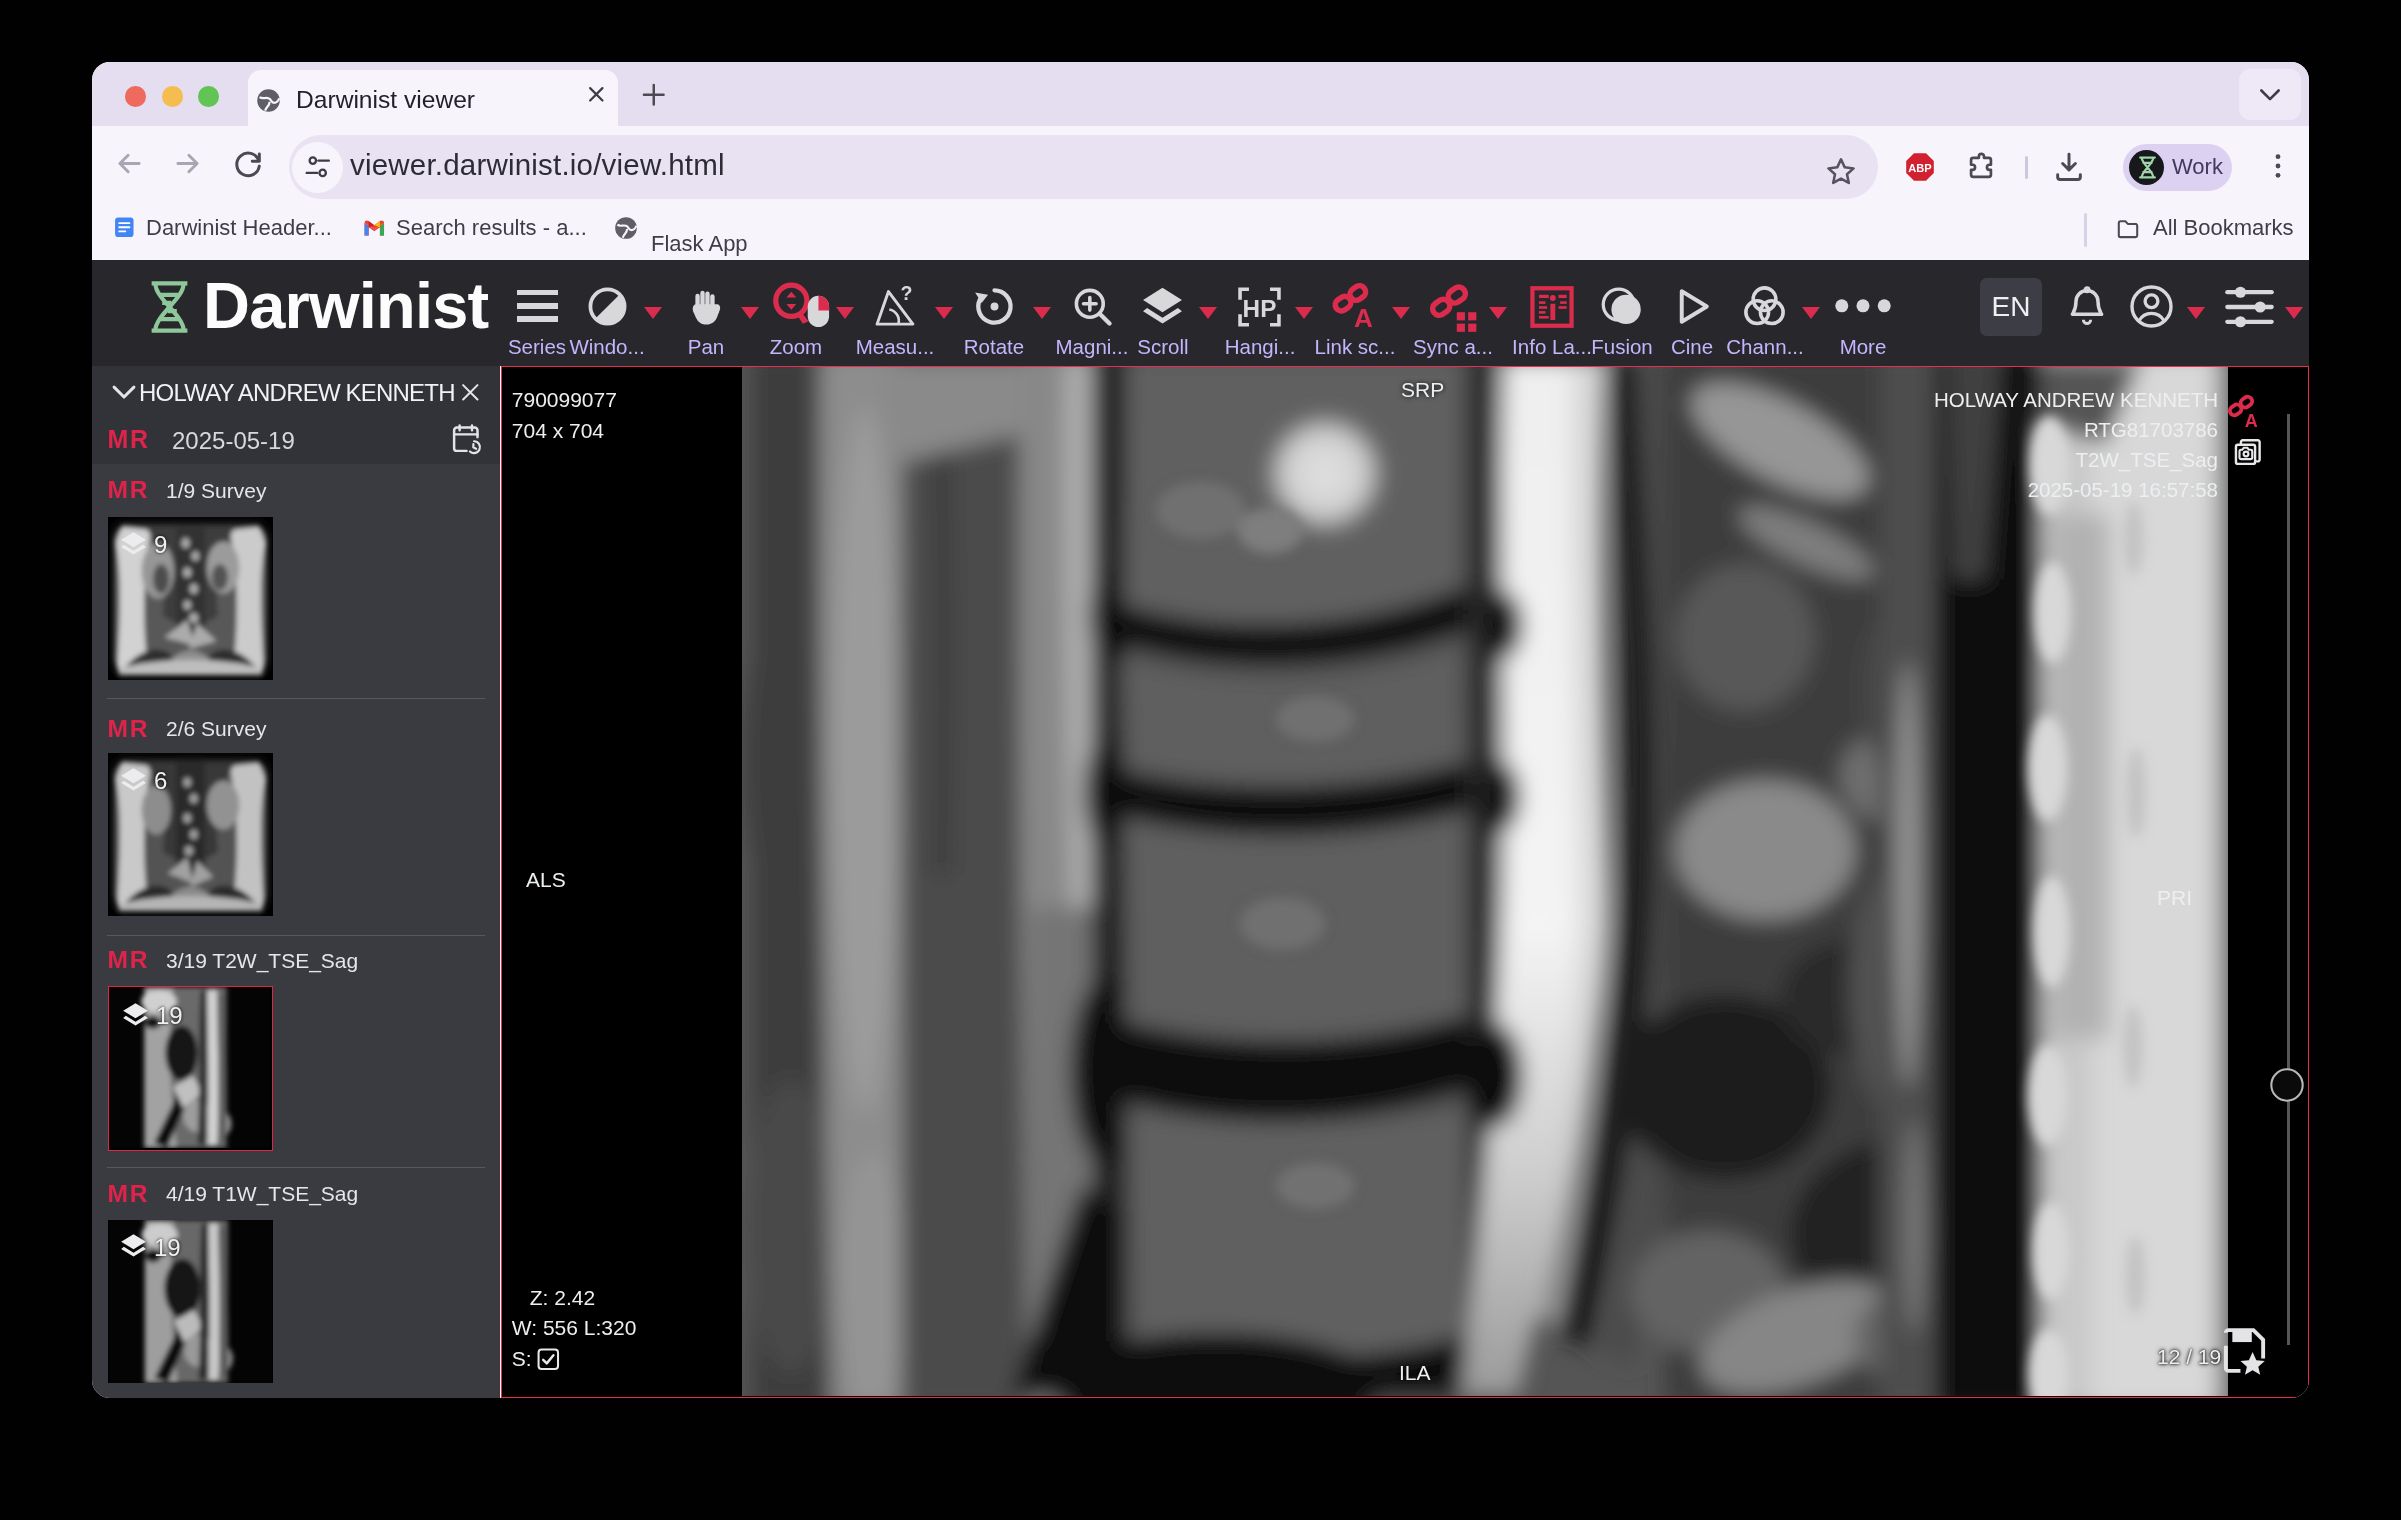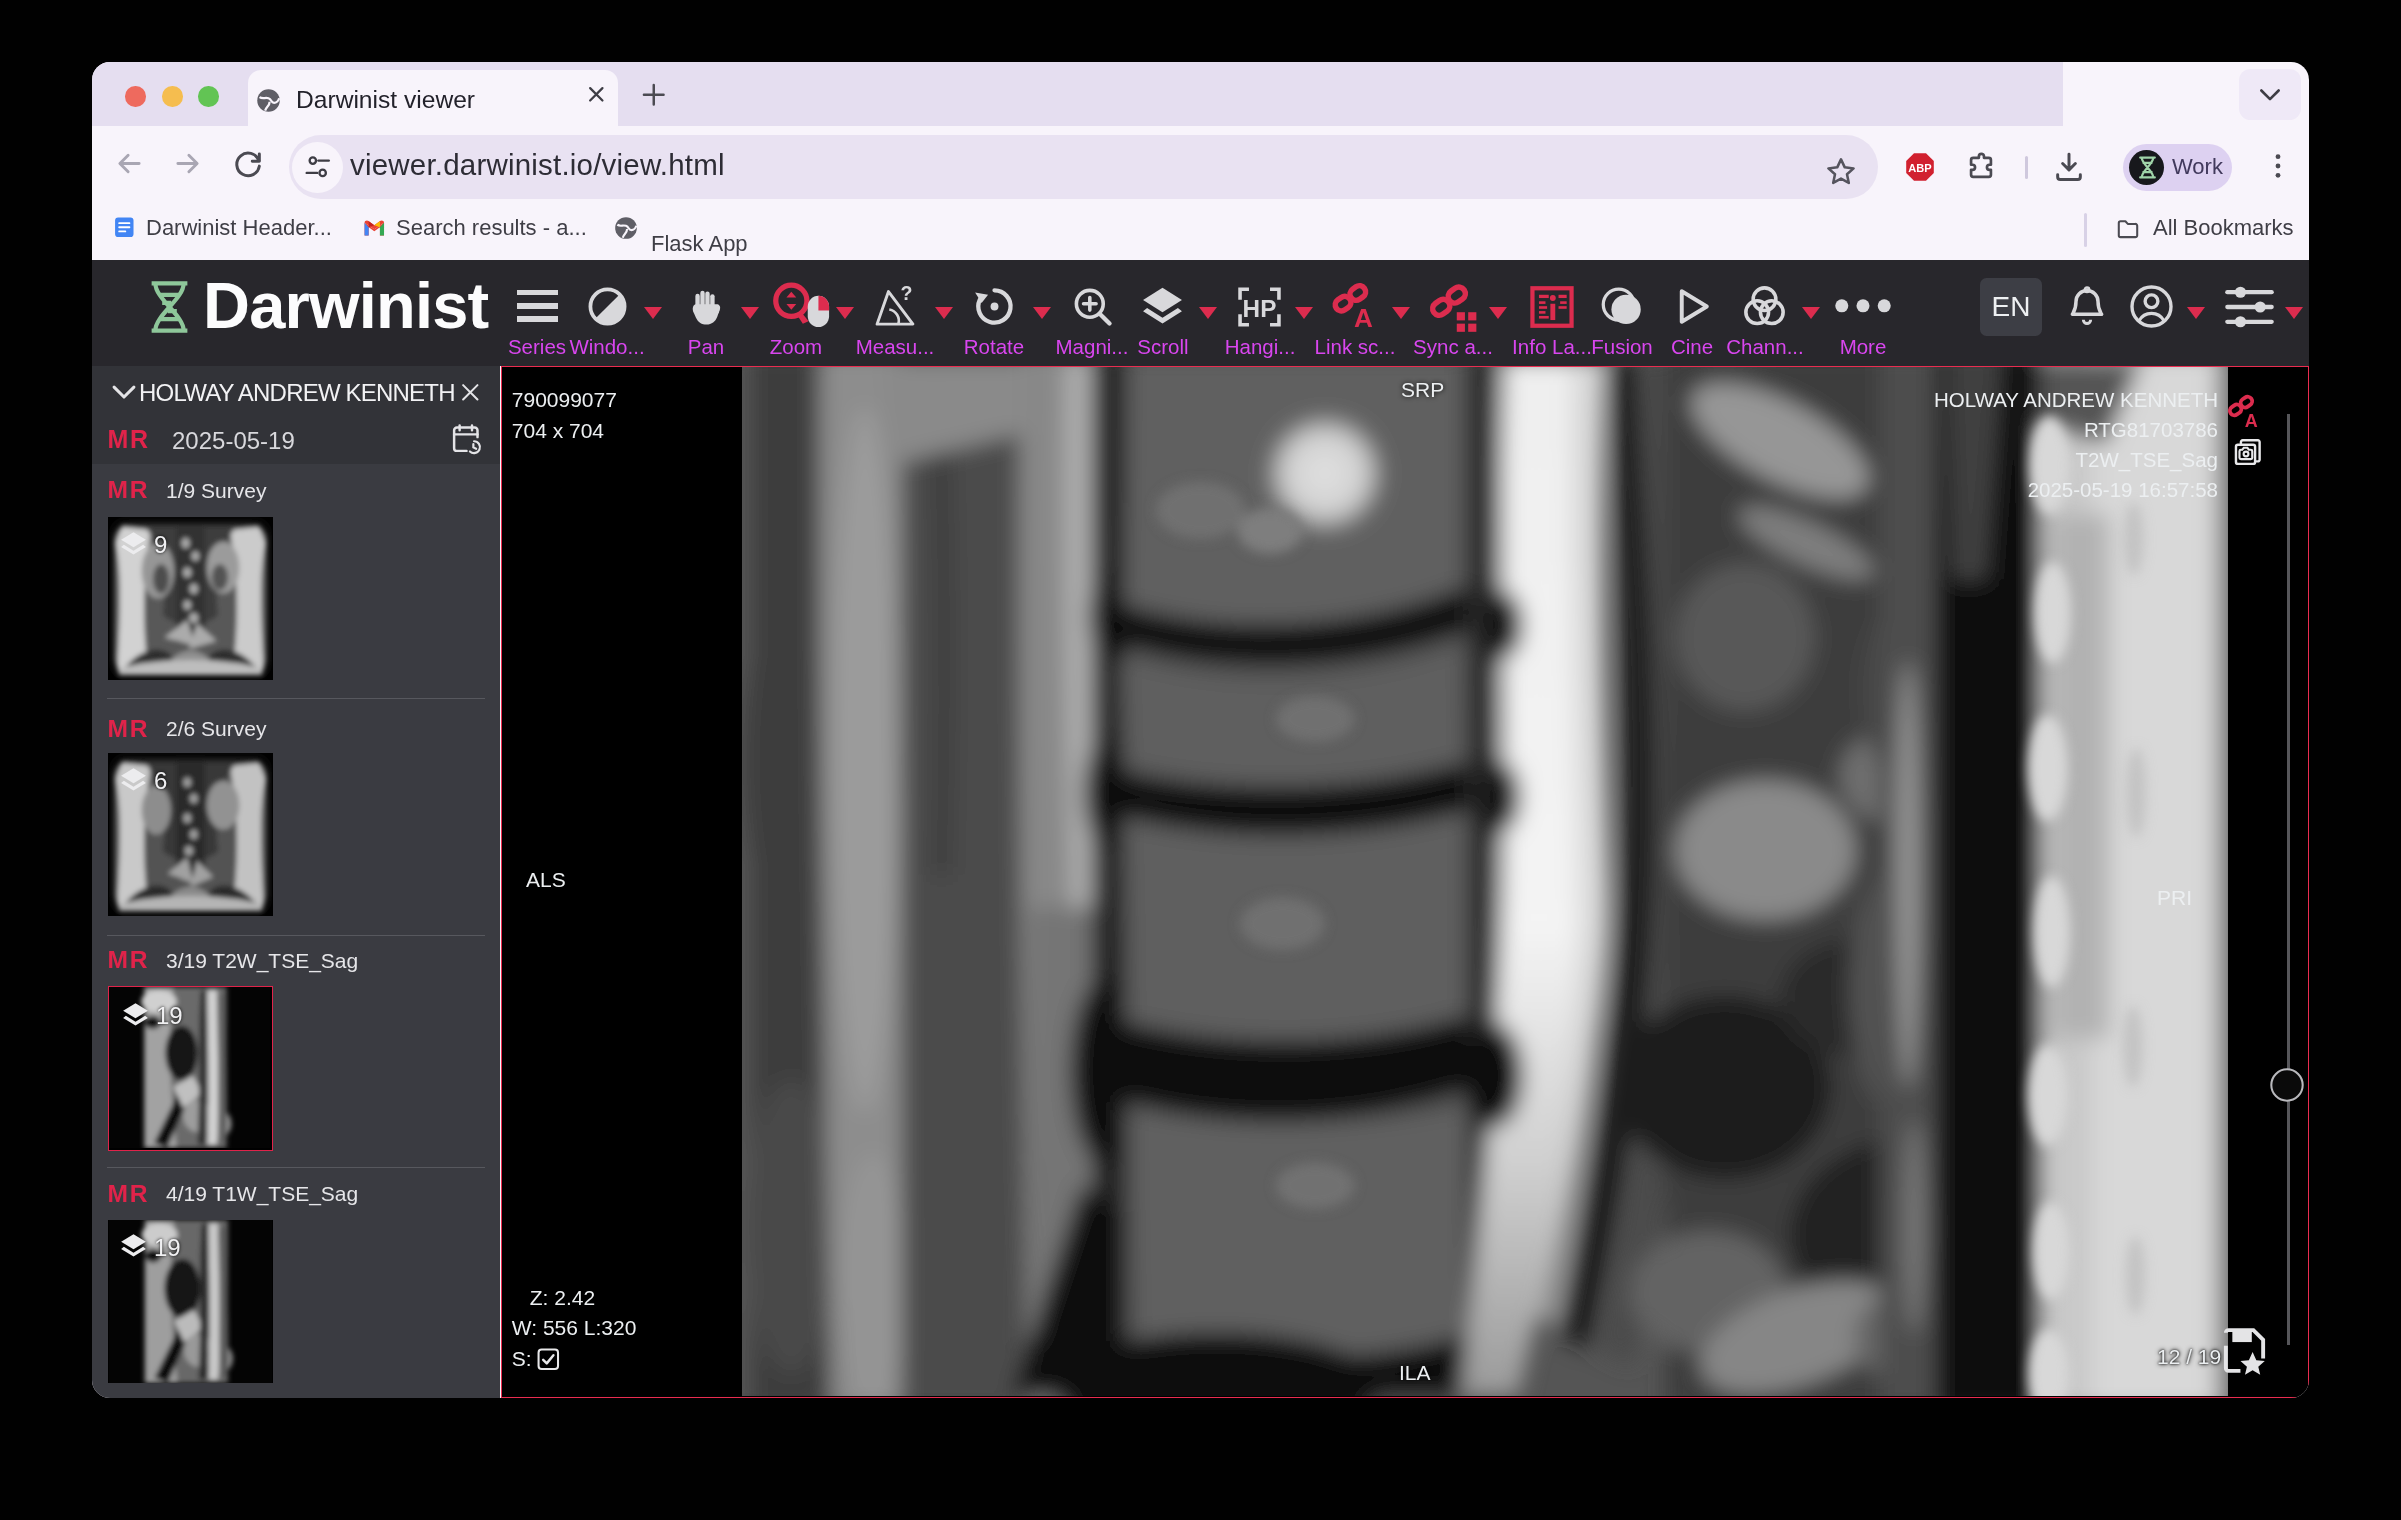--- a/index.html
+++ b/index.html
@@ -2,39 +2,39 @@
 <html style="font-size:13px"><head>
 <meta charset="utf-8">
 <style>
 * { margin:0; padding:0; box-sizing:border-box; }
 html,body { width:2401px; height:1521px; background:#010101; overflow:hidden;
   font-family:"Liberation Sans", sans-serif; }
 .abs { position:absolute; }
 .window { position:absolute; left:92px; top:62px; width:2217px; height:1336px;
   border-radius:18px; overflow:hidden; background:#f8f4fb; }
 
-.tabstrip { position:absolute; left:0; top:0; width:1971px; height:64px; background:#e5def0; }
+.tabstrip { position:absolute; left:0; top:0; width:2217px; height:64px; background:#e5def0; }
 .light { position:absolute; top:24px; width:20.5px; height:20.5px; border-radius:50%; }
 .tab { position:absolute; left:156px; top:8.2px; width:370px; height:56px; background:#f8f4fb;
   border-radius:13px 13px 0 0; }
 .tabtitle { position:absolute; left:48px; top:15.6px; font-size:24.6px; color:#23222b; }
 .newtab { position:absolute; left:547px; top:18px; width:29.5px; height:29.5px; color:#4b4a52; }
 .chevbtn { position:absolute; left:2147px; top:6.5px; width:62px; height:51px; border-radius:11.5px; background:#efe9f7; }
 
 .toolbar { position:absolute; left:0; top:64px; width:2217px; height:77px; background:#f8f4fb; }
 .urlbar { position:absolute; left:197px; top:9px; width:1589px; height:64px; border-radius:32px;
   background:#e9e2f2; }
 .urltext { position:absolute; left:61px; top:13px; font-size:29.5px; color:#2d2c35; letter-spacing:0.2px; }
 
 .bookmarks { position:absolute; left:0; top:141px; width:2217px; height:57px; background:#f8f4fb; }
 .bktext { position:absolute; top:11.5px; font-size:22px; color:#3f3e46; }
 
 .appheader { position:absolute; left:0; top:198px; width:2217px; height:106px; background:#28272c; }
 .tlabel { position:absolute; top:75px; width:164px; left:-82px; text-align:center;
-  font-size:20.5px; color:#d946ef; }
+  font-size:20.5px; color:#c4b5fd; }
 .caret { position:absolute; width:0; height:0; border-left:9px solid transparent;
   border-right:9px solid transparent; border-top:12.3px solid #dc2c4e; top:47px; }
 
 .sidebar { position:absolute; left:0; top:304px; width:408px; height:1032px; background:#3a3b41; }
 .sbheader { position:absolute; left:0; top:0; width:408px; height:98px; background:#323338; }
 .mr { color:#e0234a; font-weight:bold; font-size:25px; letter-spacing:1.6px; }
 .slabel { color:#e6e6e9; font-size:21px; }
 .divider { position:absolute; left:14.7px; width:378px; height:0.8px; background:#57585e; }
 .thumb { position:absolute; left:15.6px; width:165px; height:163px; background:#000; }
 

